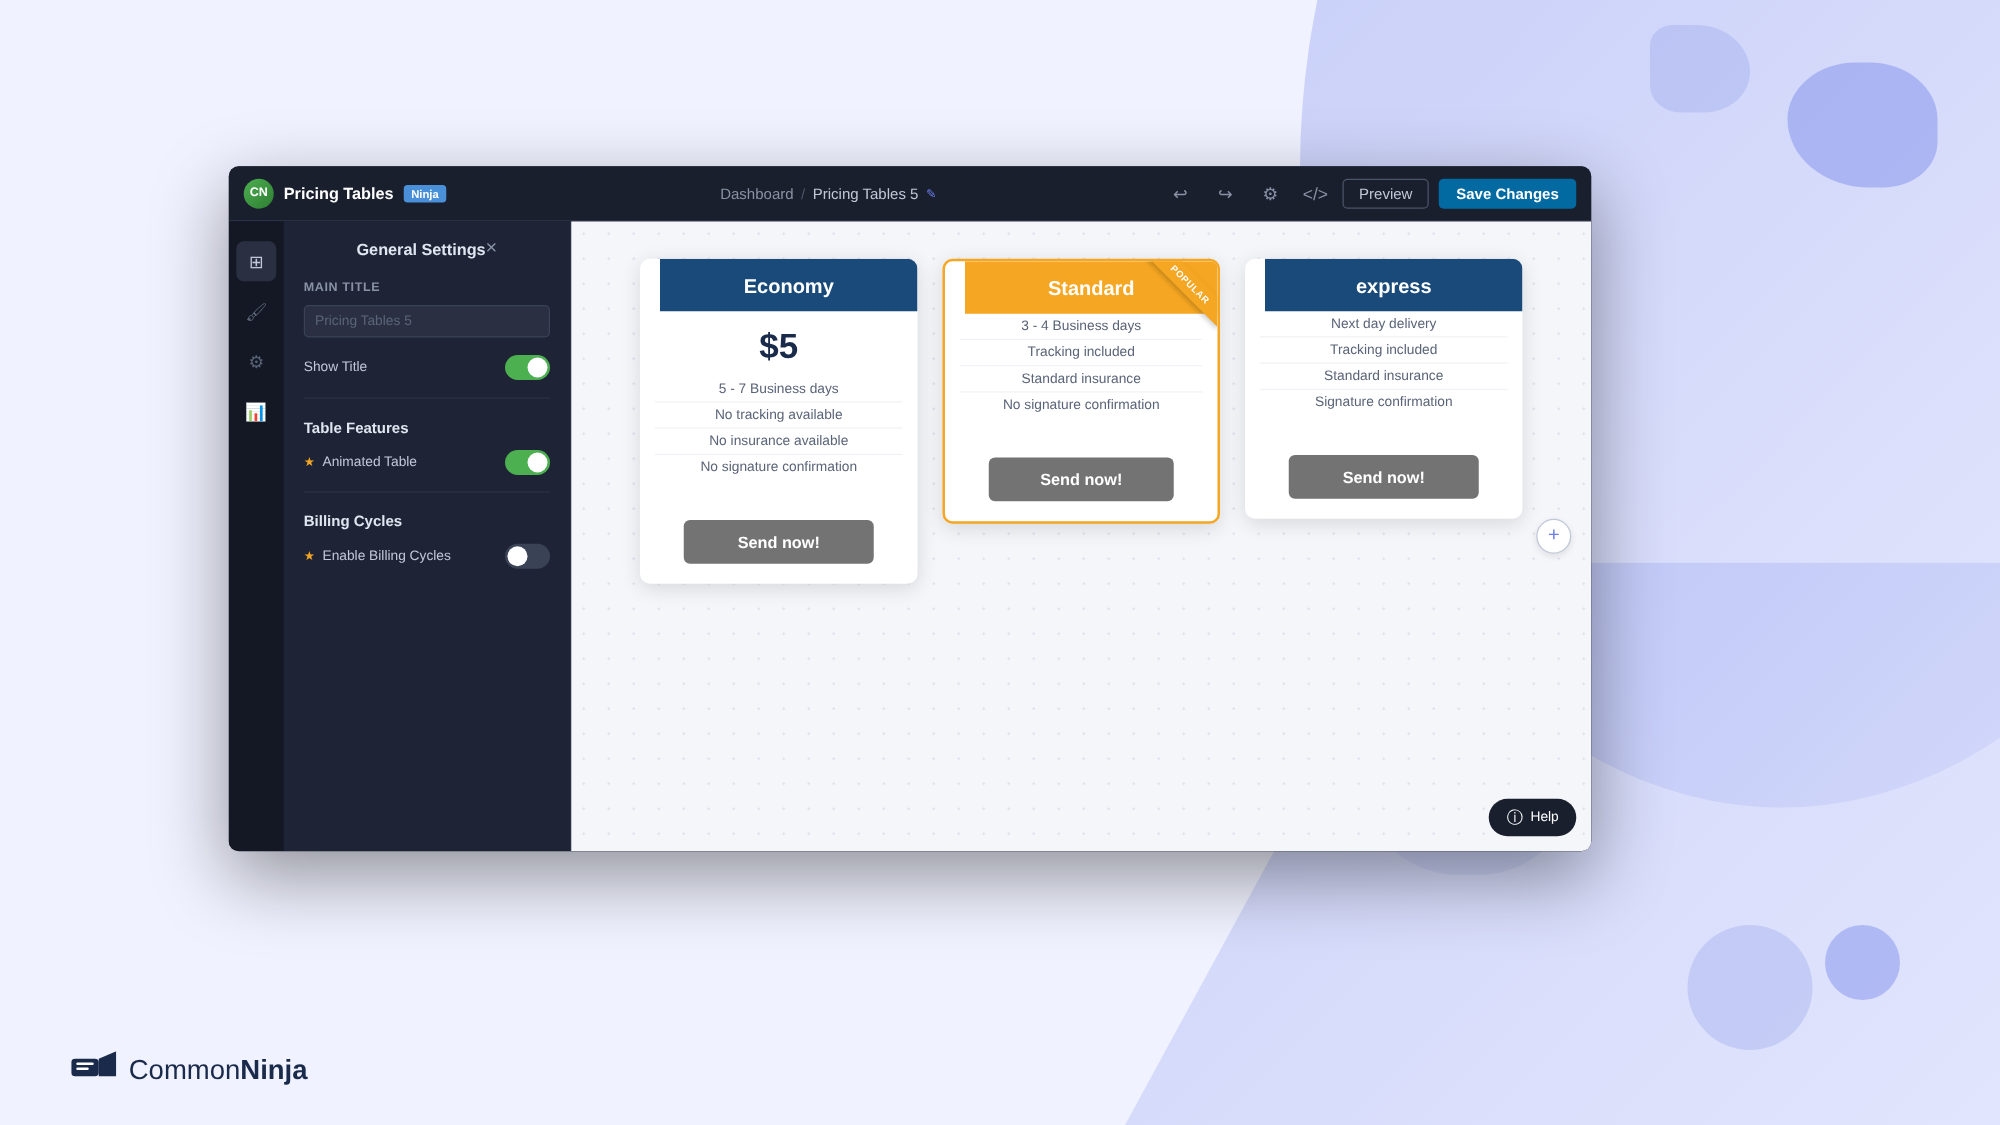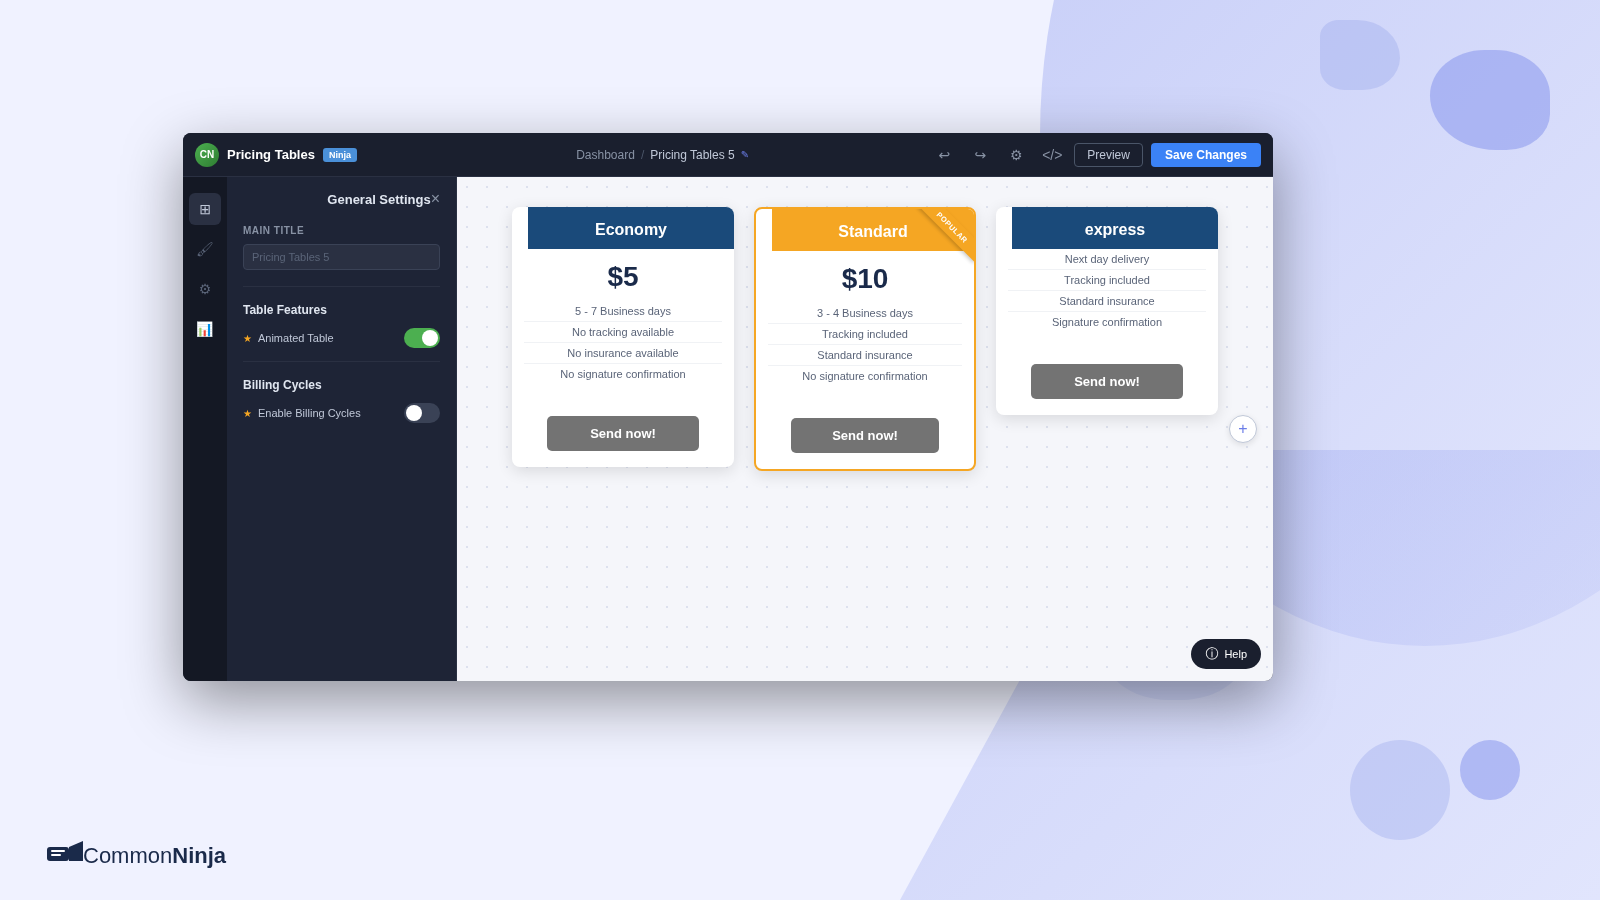--- a/index.html
+++ b/index.html
@@ -101,21 +101,21 @@
     .btn-preview {
       background: transparent;
       border: 1px solid #4a5568;
       color: #c0c8d8;
       padding: 4px 12px;
       border-radius: 4px;
       font-size: 12px;
       cursor: pointer;
     }
     .btn-save {
-      background: #3b82f6;
+      background: #0369a1;
       border: none;
       color: white;
       padding: 5px 14px;
       border-radius: 4px;
       font-size: 12px;
       font-weight: 600;
       cursor: pointer;
     }
 
     
@@ -154,21 +154,21 @@
       width: 230px;
       background: #1e2436;
       border-right: 1px solid #2a3042;
       overflow-y: auto;
       flex-shrink: 0;
       position: relative;
     }
     .settings-panel-header {
       display: flex;
       align-items: center;
-      justify-content: flex-end;
+      justify-content: center;
       padding: 14px 16px 10px;
     }
     .settings-panel-title {
       color: #e0e6f0;
       font-size: 13px;
       font-weight: 600;
     }
     .close-btn {
       color: #8892a4;
       cursor: pointer;
@@ -426,23 +426,24 @@
       cursor: pointer;
       display: flex;
       align-items: center;
       gap: 6px;
     }
 
     
     .bottom-brand {
       position: absolute;
       bottom: 28px;
-      left: 47px;
-      display: flex;
-      align-items: center;
+      left: 57px;
+      display: flex;
+      align-items: center;
+      gap: 10px;
     }
     .brand-logo-text {
       font-size: 22px;
       color: #1a2a4a;
     }
     .brand-logo-text strong { font-weight: 900; }
   </style>
 </head>
 <body>
 
@@ -493,20 +494,24 @@
       <div class="settings-panel-header">
         <span class="settings-panel-title">General Settings</span>
         <button class="close-btn">×</button>
       </div>
 
       <div class="section-label">Main Title</div>
       <div style="padding: 4px 16px 8px;">
         <input class="text-input" type="text" placeholder="Pricing Tables 5" style="">
       </div>
 
+      <div class="setting-row">
+        <span class="setting-label">Show Title</span>
+        <div class="toggle"></div>
+      </div>
 
       <div class="divider"></div>
 
       <div class="section-title">Table Features</div>
 
 
       <div class="setting-row-inline">
         <span class="star-label">★</span>
         <span class="setting-label" style="flex:1">Animated Table</span>
         <div class="toggle"></div>
@@ -542,21 +547,20 @@
           </div>
         </div>
 
         <div class="pricing-card" style="border: 2px solid #f5a623;">
           <div class="popular-wrap">
             <div class="popular-ribbon">POPULAR</div>
           </div>
           <div class="card-header" style="background:#f5a623;">
             <span>Standard</span>
           </div>
-          <div class="card-price">$10</div>
           <ul class="card-features">
             <li>3 - 4 Business days</li>
             <li>Tracking included</li>
             <li>Standard insurance</li>
             <li>No signature confirmation</li>
           </ul>
           <div class="card-cta">
             <button class="cta-btn">Send now!</button>
           </div>
         </div>

